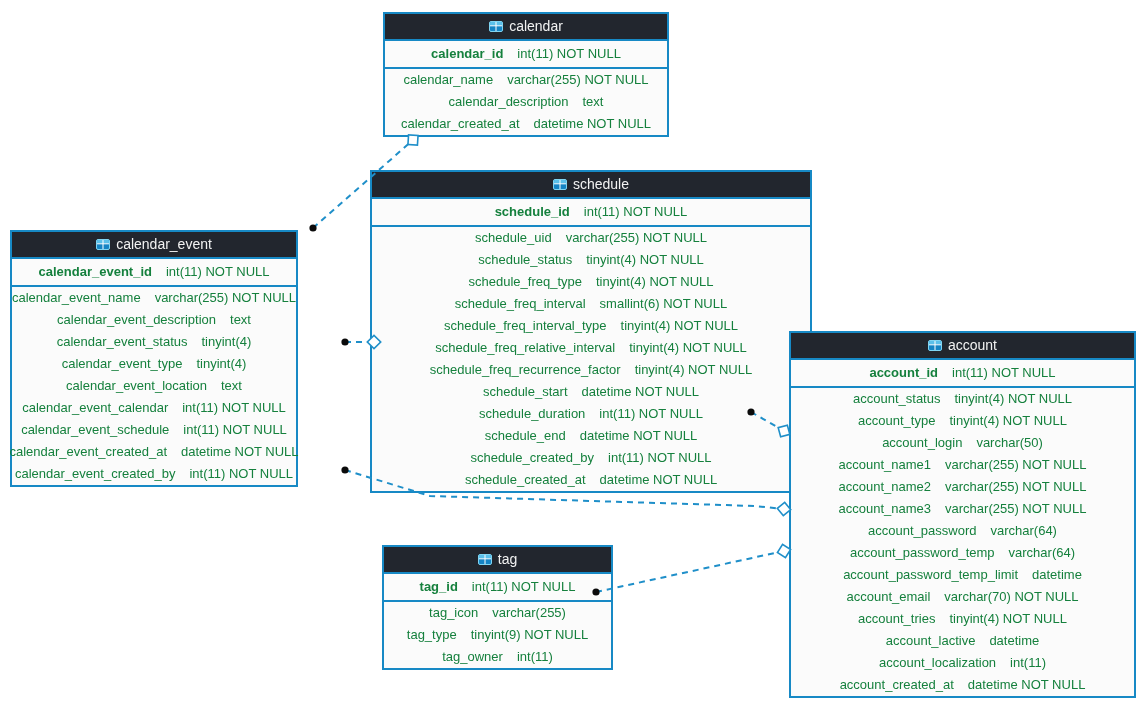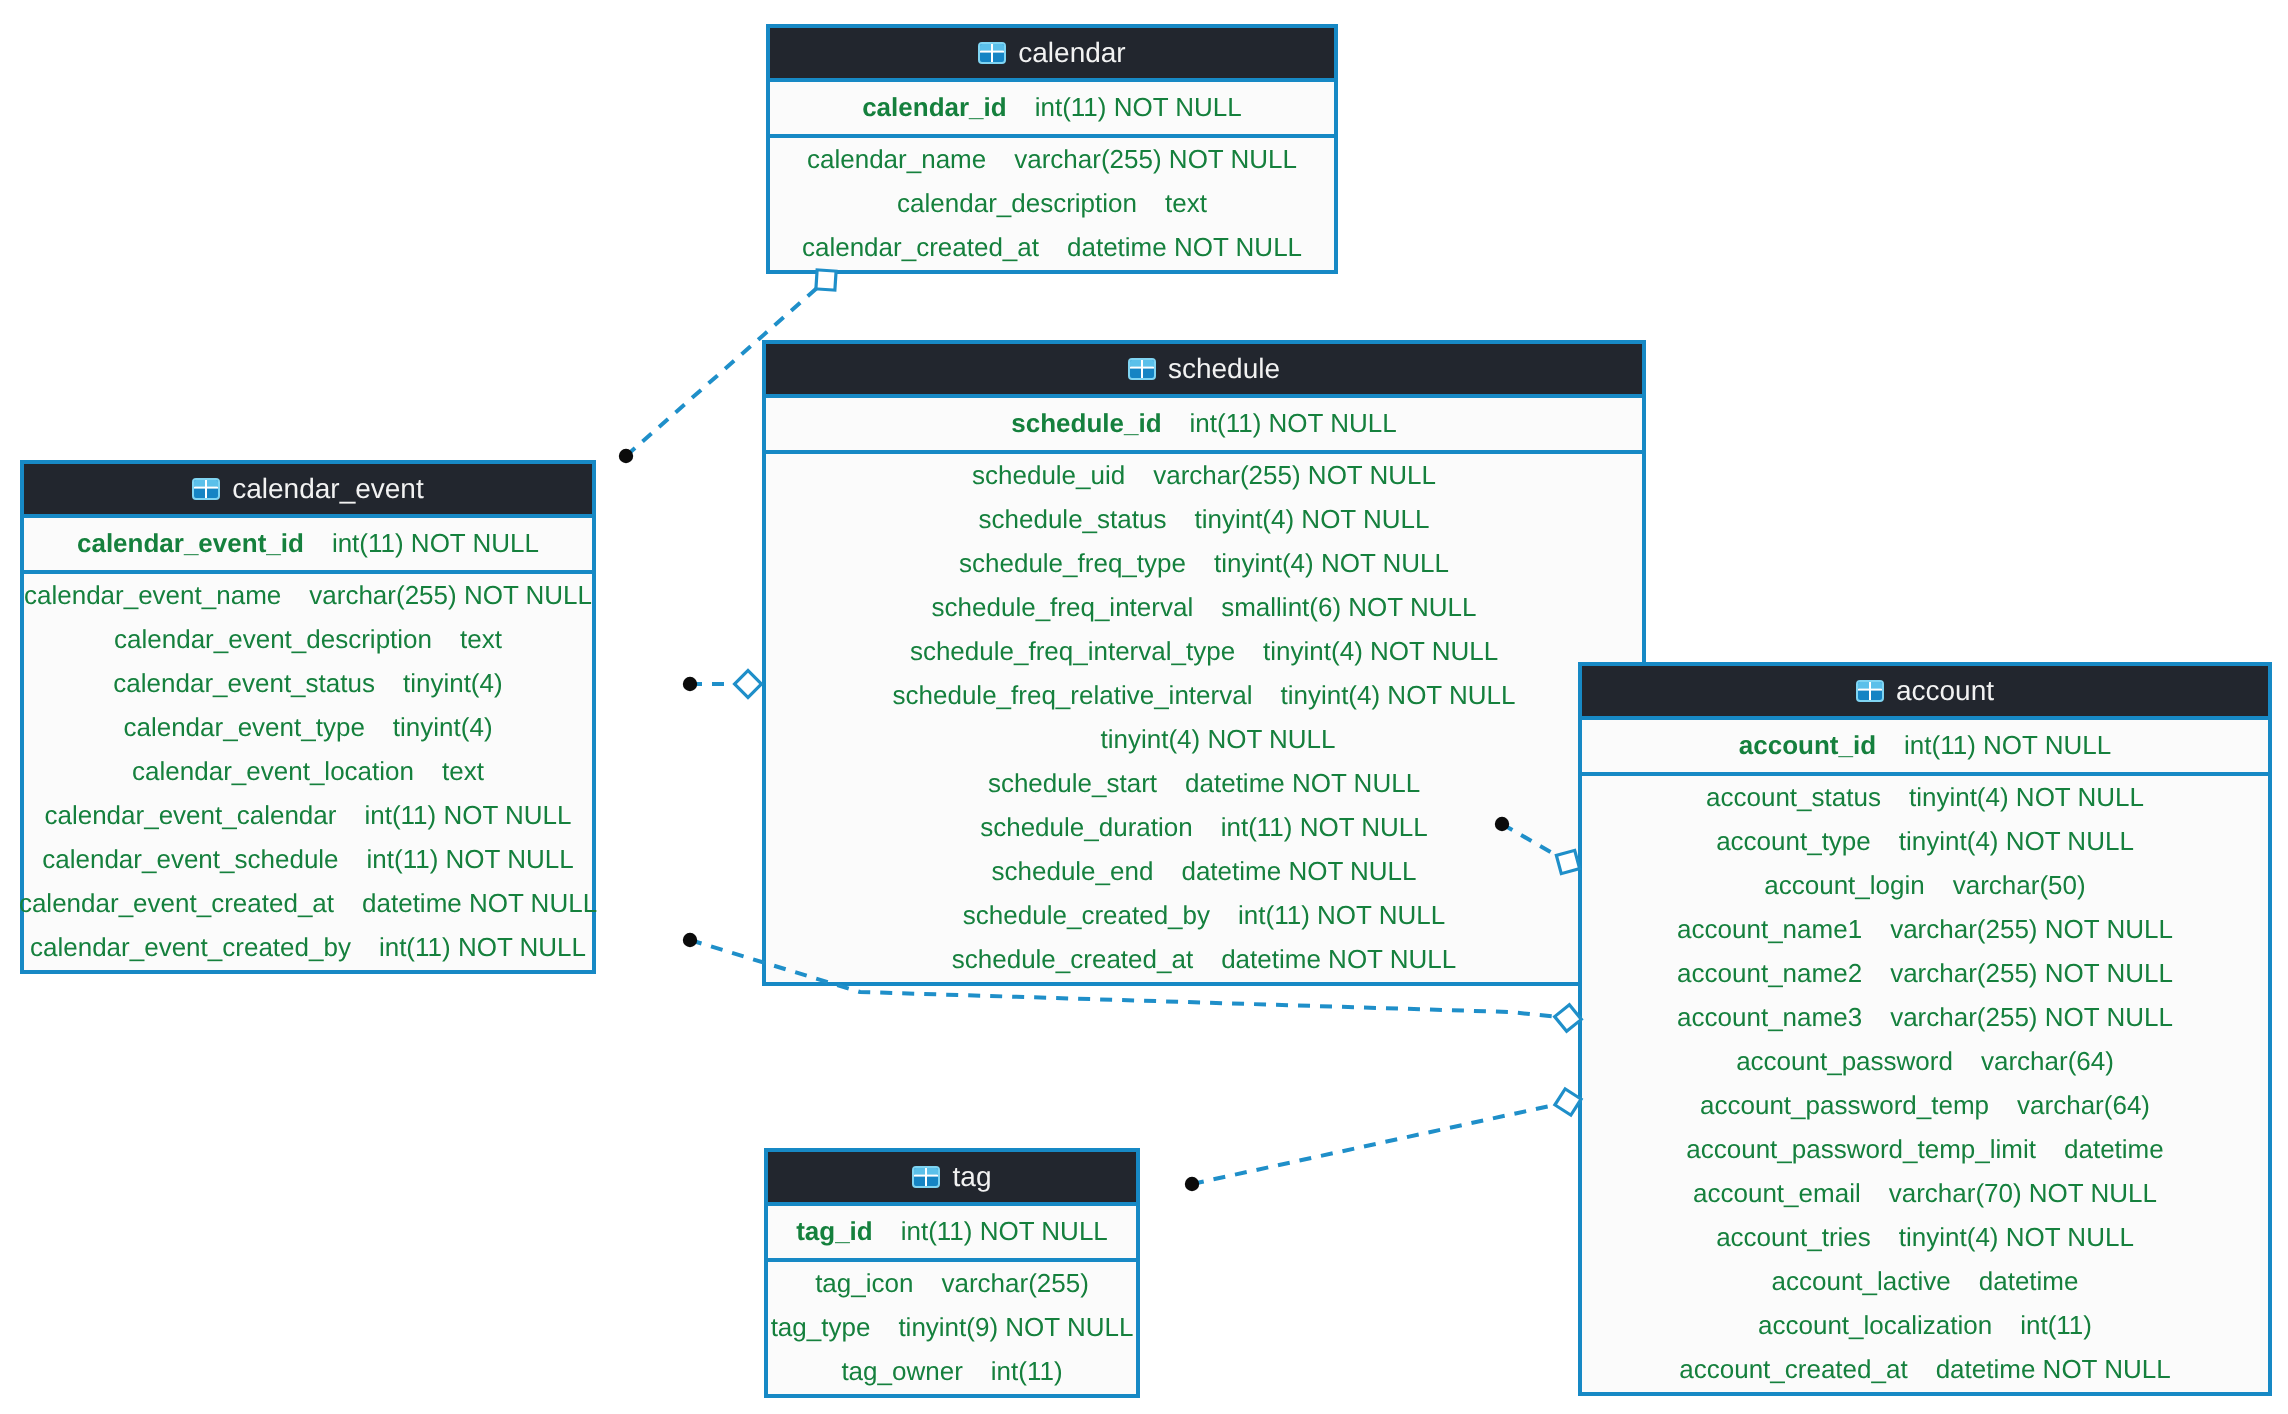--- a/index.html
+++ b/index.html
@@ -65,21 +65,21 @@
         <div class="row">
     <span class="fname">calendar_description</span>
     <span class="ftype">text</span>
   </div>
         <div class="row">
     <span class="fname">calendar_created_at</span>
     <span class="ftype">datetime NOT NULL</span>
   </div>
       </div>
   </div>
-    <div class="db-table" style="left: 381px; top: 170px; width: 442px;">
+    <div class="db-table" style="left: 370px; top: 170px; width: 442px;">
     <div class="tbl-header">
       <span class="tbl-icon">
         <svg width="14" height="11" viewBox="0 0 14 11">
           <rect x="0.5" y="0.5" width="13" height="10" rx="1.5" fill="#1584c4" stroke="#7fd4f2" stroke-width="1"></rect>
           <rect x="1" y="1" width="12" height="3.6" rx="1" fill="#5bc0ea"></rect>
           <line x1="7" y1="1" x2="7" y2="10" stroke="#ffffff" stroke-width="1"></line>
           <line x1="1" y1="4.8" x2="13" y2="4.8" stroke="#ffffff" stroke-width="1"></line>
         </svg>
       </span>
       <span class="tbl-title">schedule</span>
@@ -107,20 +107,21 @@
   </div>
         <div class="row">
     <span class="fname">schedule_freq_interval_type</span>
     <span class="ftype">tinyint(4) NOT NULL</span>
   </div>
         <div class="row">
     <span class="fname">schedule_freq_relative_interval</span>
     <span class="ftype">tinyint(4) NOT NULL</span>
   </div>
         <div class="row">
+    <span class="fname">schedule_freq_recurrence_factor</span>
     <span class="ftype">tinyint(4) NOT NULL</span>
   </div>
         <div class="row">
     <span class="fname">schedule_start</span>
     <span class="ftype">datetime NOT NULL</span>
   </div>
         <div class="row">
     <span class="fname">schedule_duration</span>
     <span class="ftype">int(11) NOT NULL</span>
   </div>
@@ -261,21 +262,21 @@
         <div class="row">
     <span class="fname">account_localization</span>
     <span class="ftype">int(11)</span>
   </div>
         <div class="row">
     <span class="fname">account_created_at</span>
     <span class="ftype">datetime NOT NULL</span>
   </div>
       </div>
   </div>
-    <div class="db-table" style="left: 382px; top: 574px; width: 188px;">
+    <div class="db-table" style="left: 382px; top: 545px; width: 231px;">
     <div class="tbl-header">
       <span class="tbl-icon">
         <svg width="14" height="11" viewBox="0 0 14 11">
           <rect x="0.5" y="0.5" width="13" height="10" rx="1.5" fill="#1584c4" stroke="#7fd4f2" stroke-width="1"></rect>
           <rect x="1" y="1" width="12" height="3.6" rx="1" fill="#5bc0ea"></rect>
           <line x1="7" y1="1" x2="7" y2="10" stroke="#ffffff" stroke-width="1"></line>
           <line x1="1" y1="4.8" x2="13" y2="4.8" stroke="#ffffff" stroke-width="1"></line>
         </svg>
       </span>
       <span class="tbl-title">tag</span>

